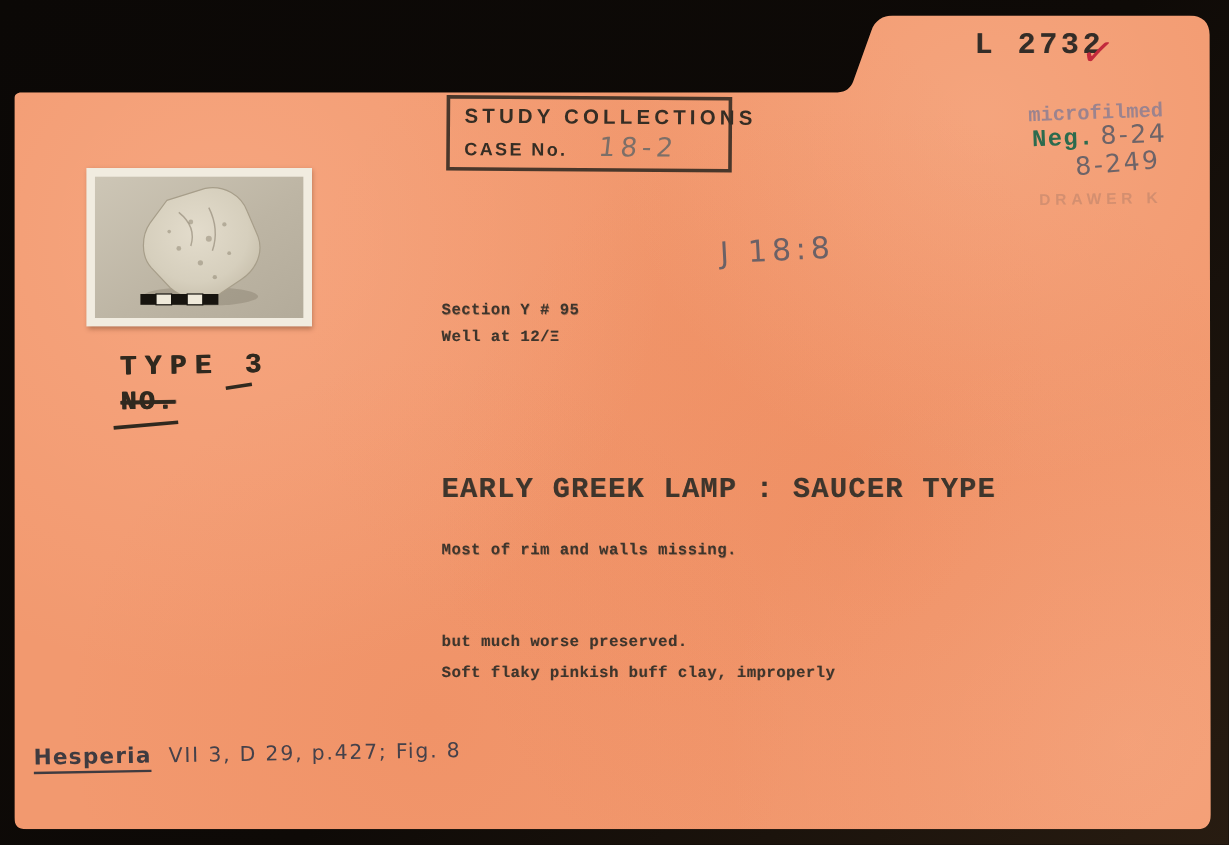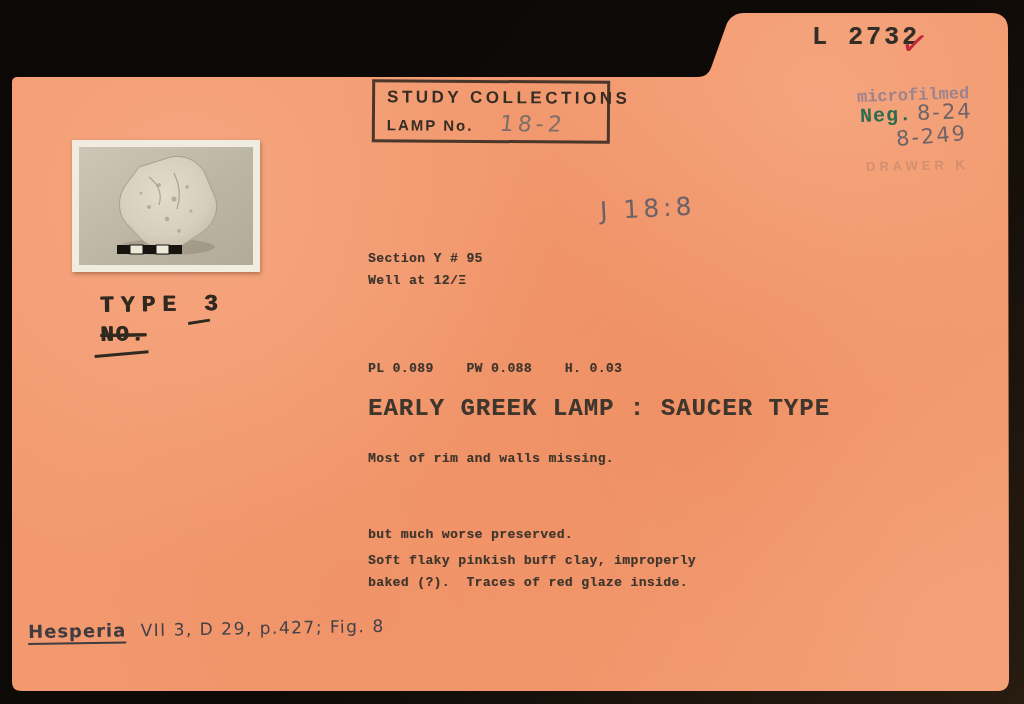--- a/index.html
+++ b/index.html
@@ -81,21 +81,21 @@
 <div class="stage">
   <div class="card">
     <div class="card-texture"></div>
 
     <div class="type tab-label">L 2732</div>
     <div class="checkmark">✓</div>
 
     <div class="study-stamp">
       <div class="study-line1">STUDY COLLECTIONS</div>
       <div class="study-line2">
-        <span>LAMP No.</span>
+        <span>CASE No.</span>
         <span class="pencil case-no">18-2</span>
       </div>
     </div>
 
     <div class="microfilmed">microfilmed</div>
     <div class="neg-row">
       <span class="neg-label">Neg.</span>
       <span class="pencil neg-no">8-24</span>
     </div>
     <div class="pencil neg-no2">8-249</div>
@@ -143,25 +143,23 @@
       <div class="type-row">TYPE 3</div>
       <div class="no-row">NO.</div>
       <div class="uline uline-type"></div>
       <div class="uline uline-no"></div>
     </div>
 
     <div class="pencil grid-ref">J 18:8</div>
 
     <div class="type" style="left:368px;top:248px;">Section Y # 95</div>
     <div class="type" style="left:368px;top:270px;text-align:center;">Well at 12/Ξ</div>
-    <div class="type" style="left:368px;top:358px;">PL 0.089    PW 0.088    H. 0.03</div>
     <div class="type" style="left:368px;top:398px;font-size:24px;letter-spacing:1px;">EARLY GREEK LAMP : SAUCER TYPE</div>
     <div class="type" style="left:368px;top:448px;">Most of rim and walls missing.</div>
     <div class="type" style="left:368px;top:506px;margin-top:18px;">but much worse preserved.</div>
     <div class="type" style="left:368px;top:550px;">Soft flaky pinkish buff clay, improperly</div>
-    <div class="type" style="left:368px;top:572px;">baked (?).  Traces of red glaze inside.</div>
 
     <div class="citation">
       <span class="underlined">Hesperia</span>
       <span class="rest">VII 3, D 29, p.427; Fig. 8</span>
     </div>
   </div>
 </div>
 
 </body></html>

